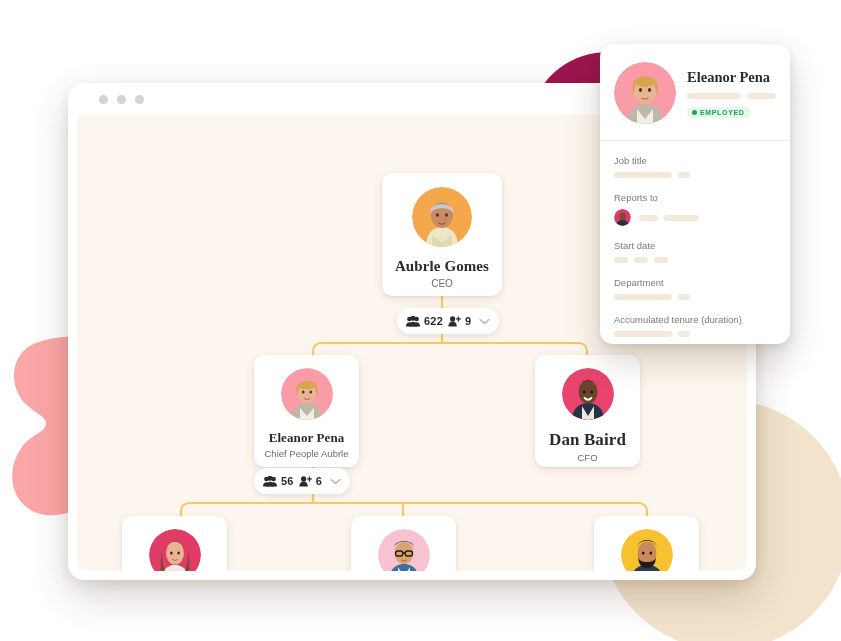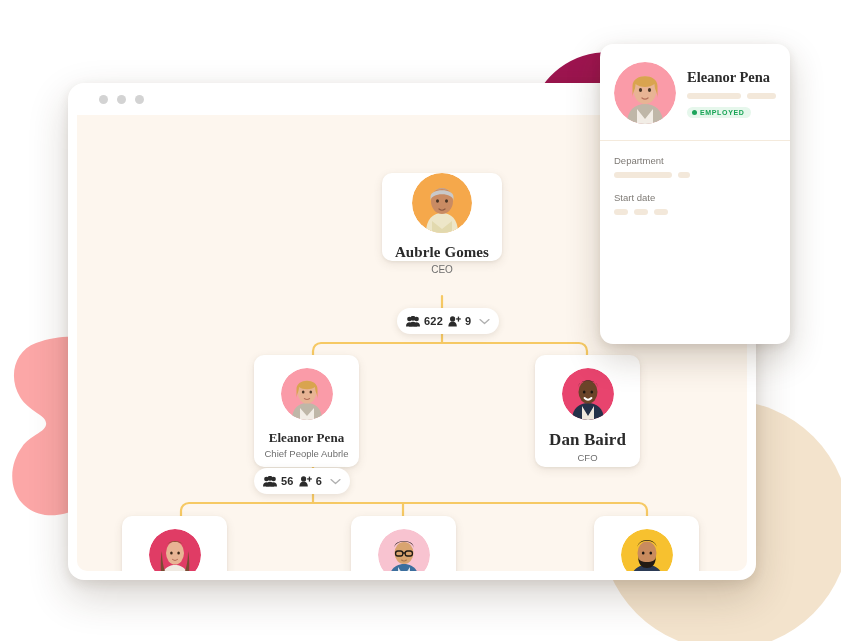--- a/index.html
+++ b/index.html
@@ -112,21 +112,21 @@
     text-align: center;
     white-space: nowrap;
   }
   .node .role {
     color: #6E6E6E;
     text-align: center;
     white-space: nowrap;
   }
 
   
-  #node-ceo { left: 305px; top: 58px; width: 120px; height: 88px; }
+  #node-ceo { left: 305px; top: 58px; width: 120px; height: 123px; padding-top: 14px; }
   #node-ceo .avatar { width: 60px; height: 60px; }
   #node-ceo .name { font-size: 15px; margin-top: 11px; }
   #node-ceo .role { font-size: 10px; margin-top: 3px; }
 
   #node-cpo { left: 177px; top: 240px; width: 105px; height: 112px; padding-top: 13px; }
   #node-cpo .avatar { width: 52px; height: 52px; }
   #node-cpo .name { font-size: 13px; margin-top: 10px; }
   #node-cpo .role { font-size: 9.5px; margin-top: 2px; }
 
   #node-cfo { left: 458px; top: 240px; width: 105px; height: 112px; padding-top: 13px; }
@@ -509,36 +509,70 @@
         </div>
         <div id="status-badge">
           <span id="status-dot"></span>
           <span id="status-text">EMPLOYED</span>
         </div>
       </div>
     </div>
 
     <div id="panel-body">
 
-
-
       <div class="field">
-        <div class="field-label">Department</div>
+        <div class="field-label">Job title</div>
         <div class="field-skels">
           <span class="skel" style="width:58px"></span>
           <span class="skel" style="width:12px"></span>
+        </div>
+      </div>
+
+      <div class="field">
+        <div class="field-label">Reports to</div>
+        <div class="field-skels">
+          <span class="field-avatar">
+            <svg viewBox="0 0 17 17" width="17" height="17">
+              <circle cx="8.5" cy="8.5" r="8.5" fill="#E0396B"></circle>
+              <g clip-path="url(#ccRep)">
+                <clipPath id="ccRep">
+                    <circle cx="8.5" cy="8.5" r="8.5"></circle>
+                  </clipPath>
+                <path d="M2.5 17 C2.5 12.8 5 11 8.5 11 C12 11 14.5 12.8 14.5 17 Z" fill="#253349"></path>
+                <ellipse cx="8.5" cy="7.5" rx="3.2" ry="3.9" fill="#7A4C30"></ellipse>
+                <path d="M5 6 C5 2.6 12 2.6 12 6 C12 4.2 10.4 3.4 8.5 3.4 C6.6 3.4 5 4.2 5 6 Z" fill="#1C1713"></path>
+              </g>
+            </svg>
+          </span>
+          <span class="skel" style="width:19px"></span>
+          <span class="skel" style="width:35px"></span>
         </div>
       </div>
 
       <div class="field">
         <div class="field-label">Start date</div>
         <div class="field-skels">
           <span class="skel" style="width:14px"></span>
           <span class="skel" style="width:14px"></span>
           <span class="skel" style="width:14px"></span>
         </div>
       </div>
 
+      <div class="field">
+        <div class="field-label">Department</div>
+        <div class="field-skels">
+          <span class="skel" style="width:58px"></span>
+          <span class="skel" style="width:12px"></span>
+        </div>
+      </div>
+
+      <div class="field">
+        <div class="field-label">Accumulated tenure (duration)</div>
+        <div class="field-skels">
+          <span class="skel" style="width:58px"></span>
+          <span class="skel" style="width:12px"></span>
+        </div>
+      </div>
 
     </div>
   </div>
 
 </div>
 
 </body></html>

